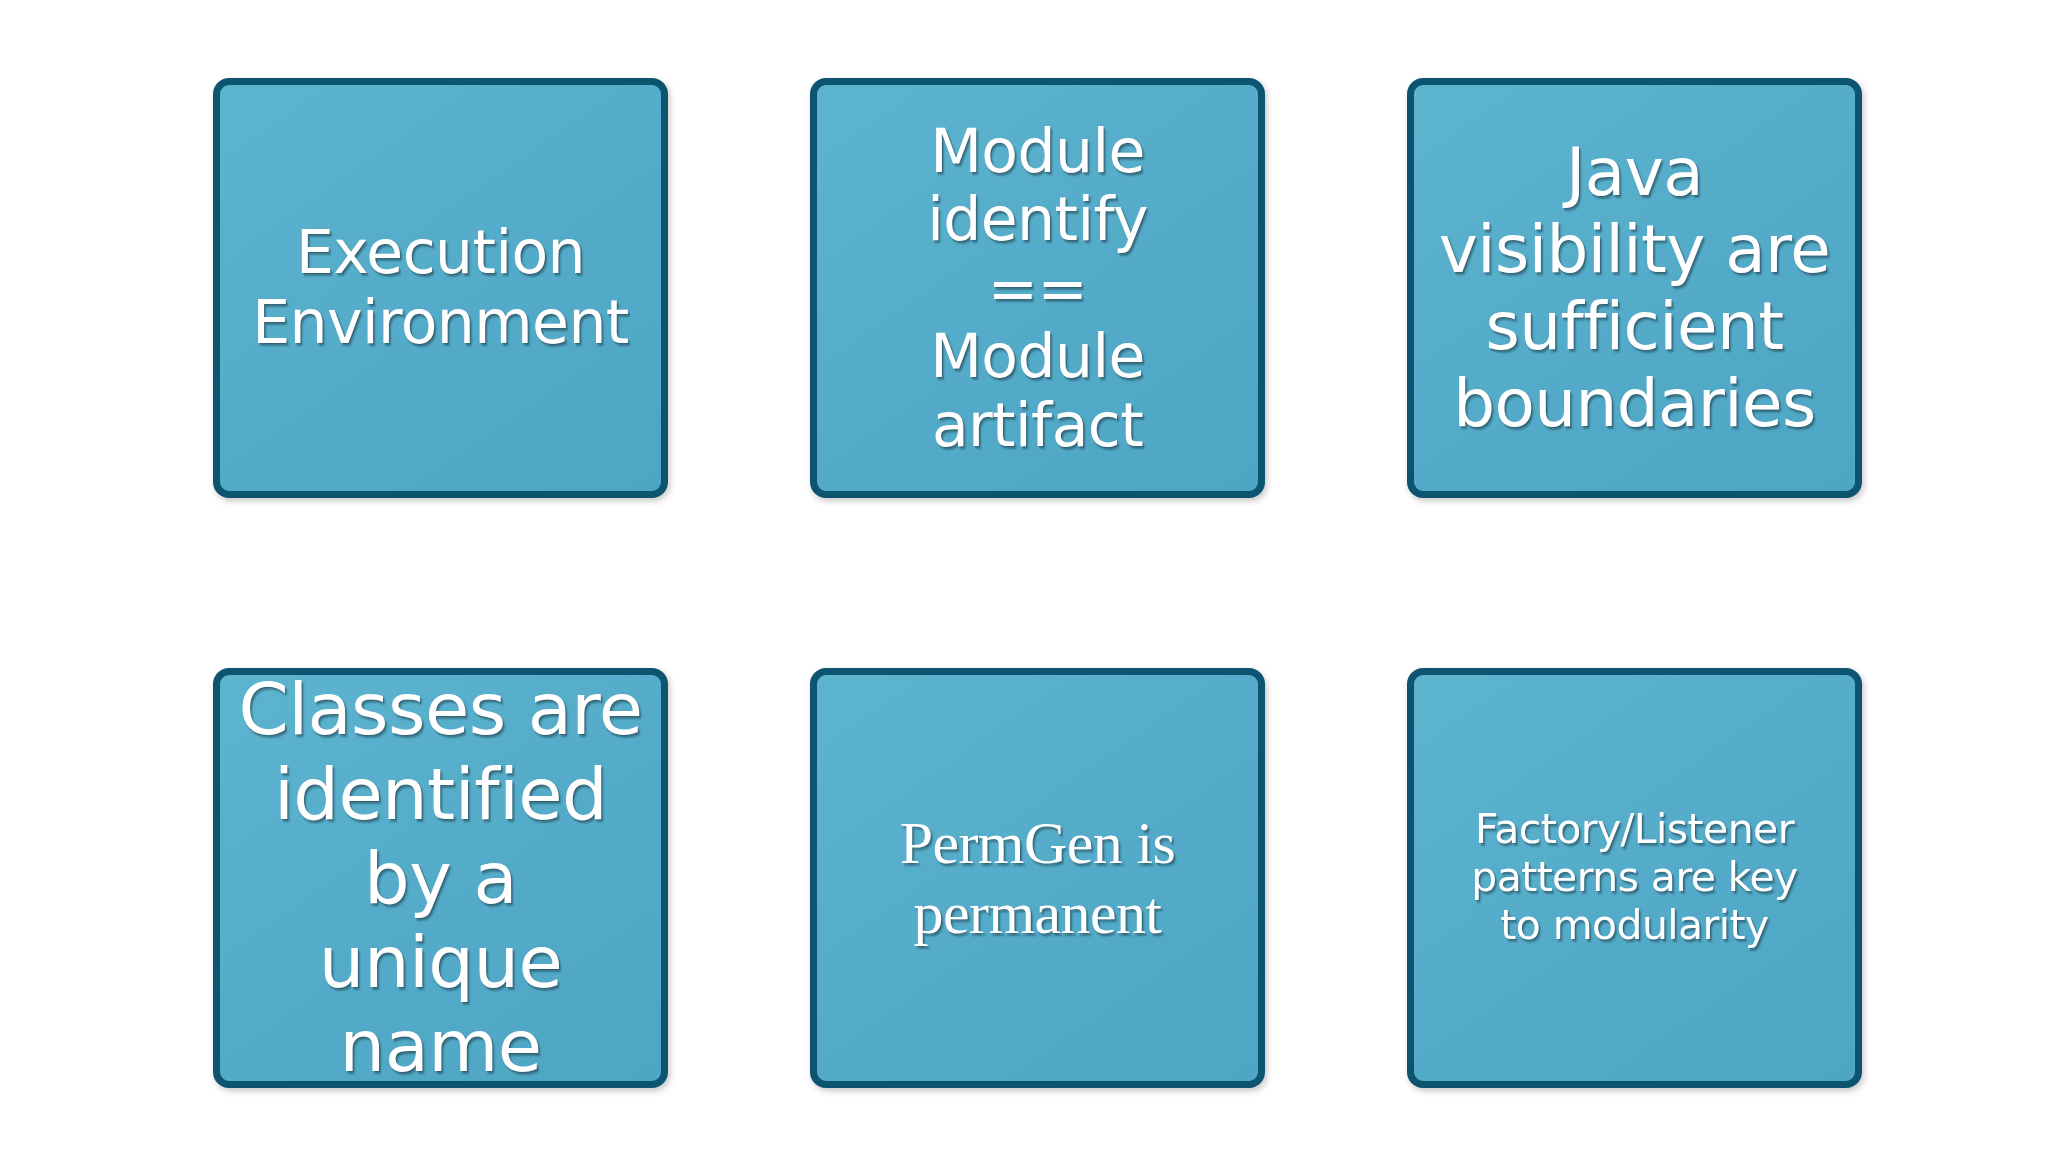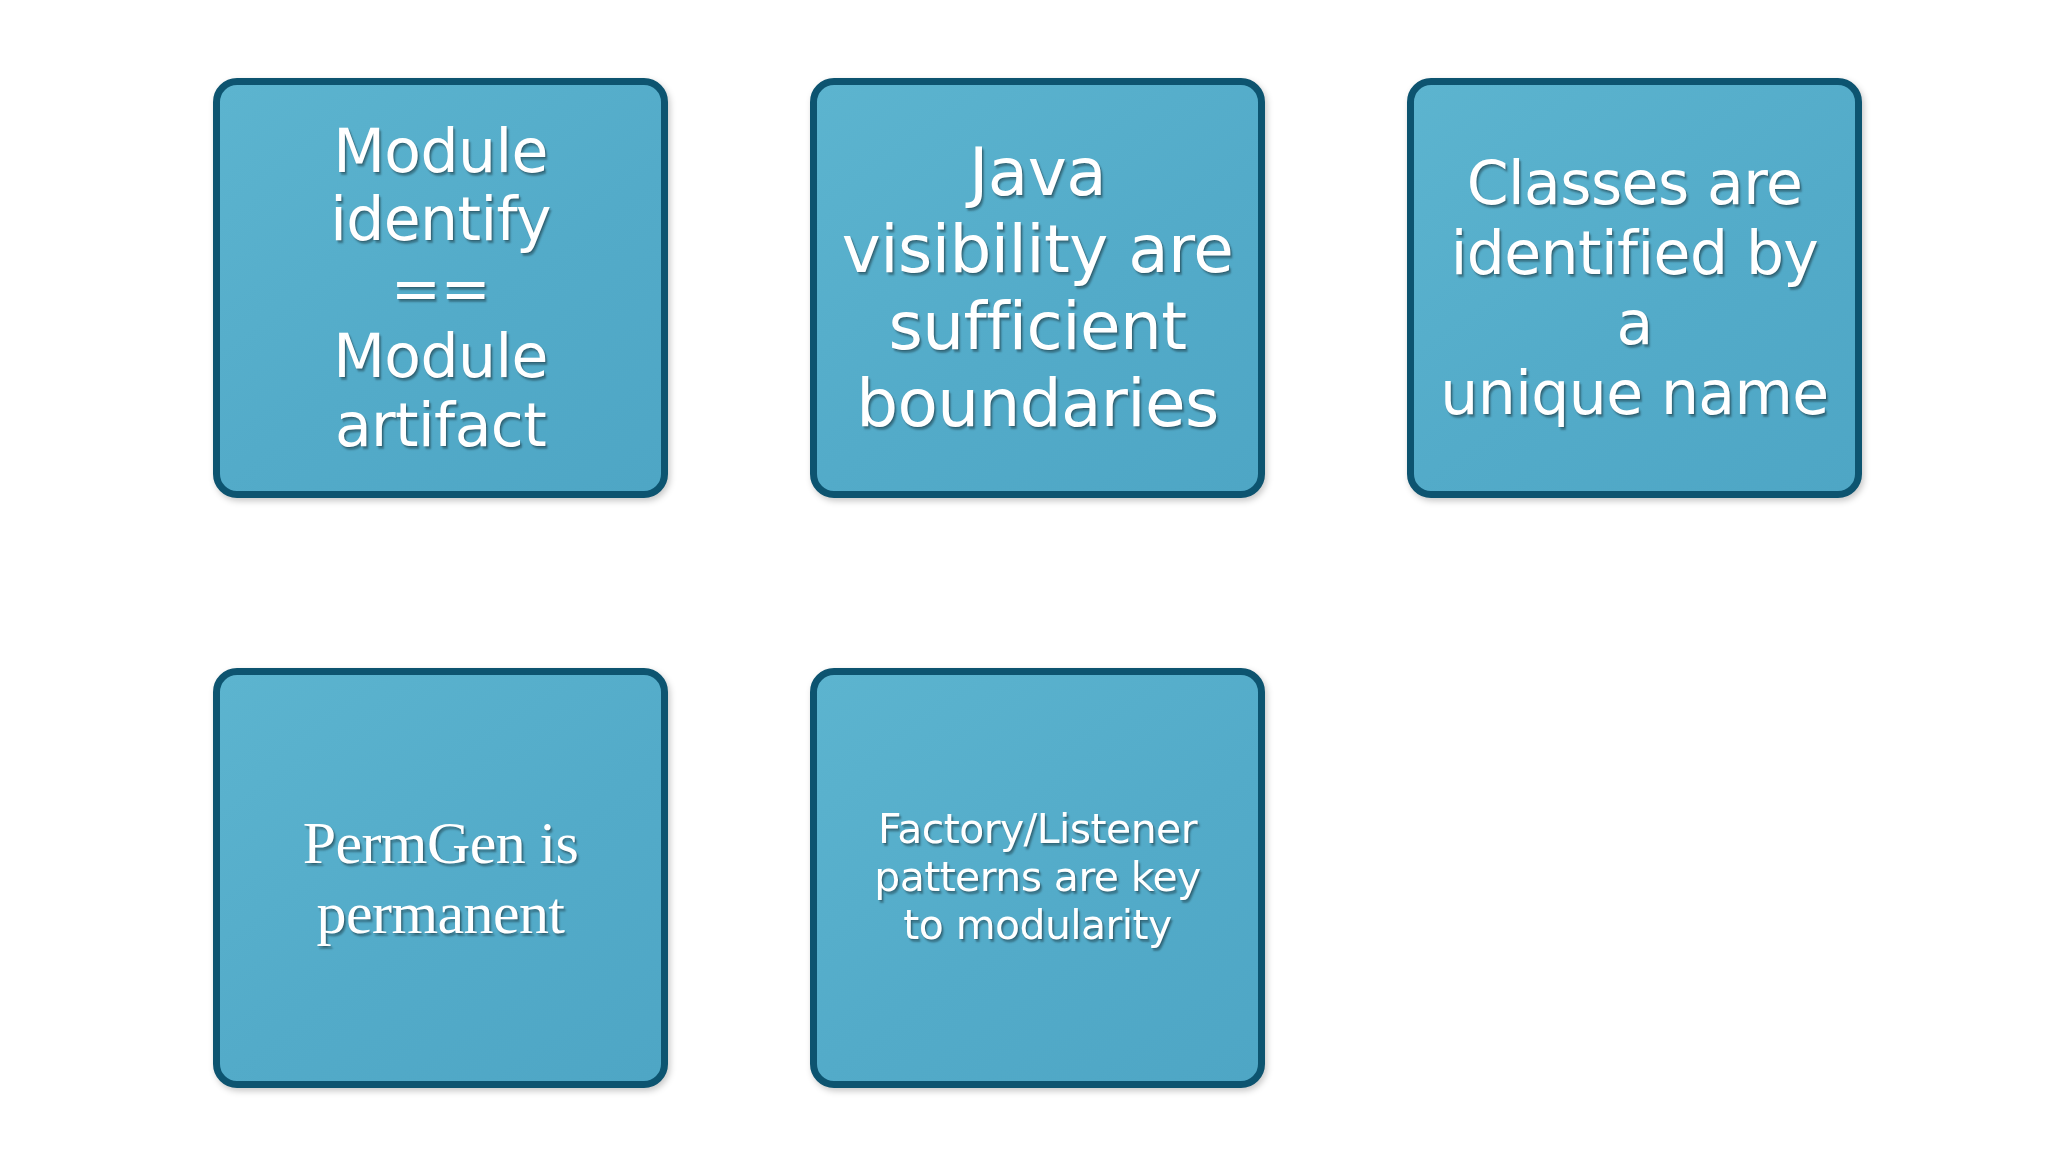--- a/index.html
+++ b/index.html
@@ -34,21 +34,21 @@
     grid-template-rows: 420px 420px;
     column-gap: 142px;
     row-gap: 170px;
   }
 
   .card {
     position: relative;
     box-sizing: border-box;
     background: linear-gradient(145deg, #5cb4cf 0%, #53abc9 55%, #4ea6c5 100%);
     border: 7px solid #0d5470;
-    border-radius: 24px;
+    border-radius: 16px;
     display: flex;
     align-items: center;
     justify-content: flex-start;
     padding: 10px 14px;
     filter: drop-shadow(2px 3px 3px rgba(0,0,0,0.22));
   }
 
   .card-text {
     display: block;
     width: 100%;
@@ -62,31 +62,35 @@
     text-shadow:
        2px 3px 2px rgba(0,0,0,0.30),
        1px 1px 1px rgba(0,0,0,0.18);
     white-space: pre-line;
   }
 
   
   .card-1 .card-text { font-size: 60px; }
   .card-2 .card-text { font-size: 60px; line-height: 1.14; }
   .card-3 .card-text { font-size: 66px; line-height: 1.17; }
-  .card-4 .card-text { font-size: 60px; line-height: 1.17; }
+  .card-4 .card-text { font-size: 72px; line-height: 1.17; }
   .card-5 .card-text { font-size: 60px; line-height: 1.17; font-family: Liberation Serif, serif; }
   .card-6 .card-text { font-size: 41px; line-height: 1.17; }
 </style>
 </head>
 <body>
 
 <div id="slide">
 
   <div class="grid">
 
+    <div class="card card-1">
+      <span class="card-text">Execution
+Environment</span>
+    </div>
 
     <div class="card card-2">
       <span class="card-text">Module identify
 ==
 Module artifact</span>
     </div>
 
     <div class="card card-3">
       <span class="card-text">Java visibility are
 sufficient

